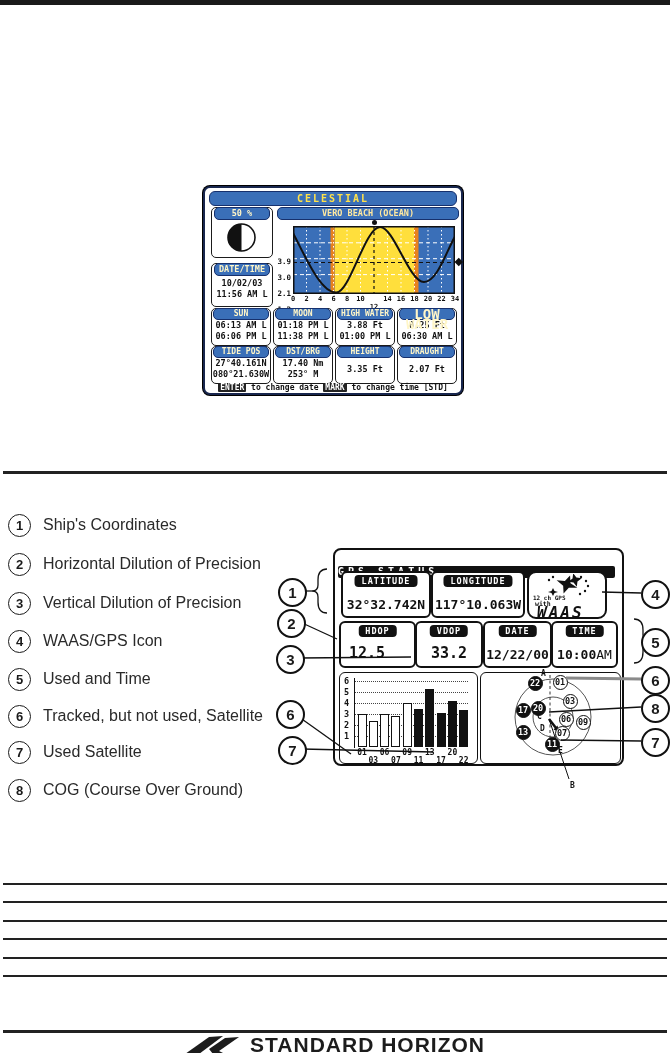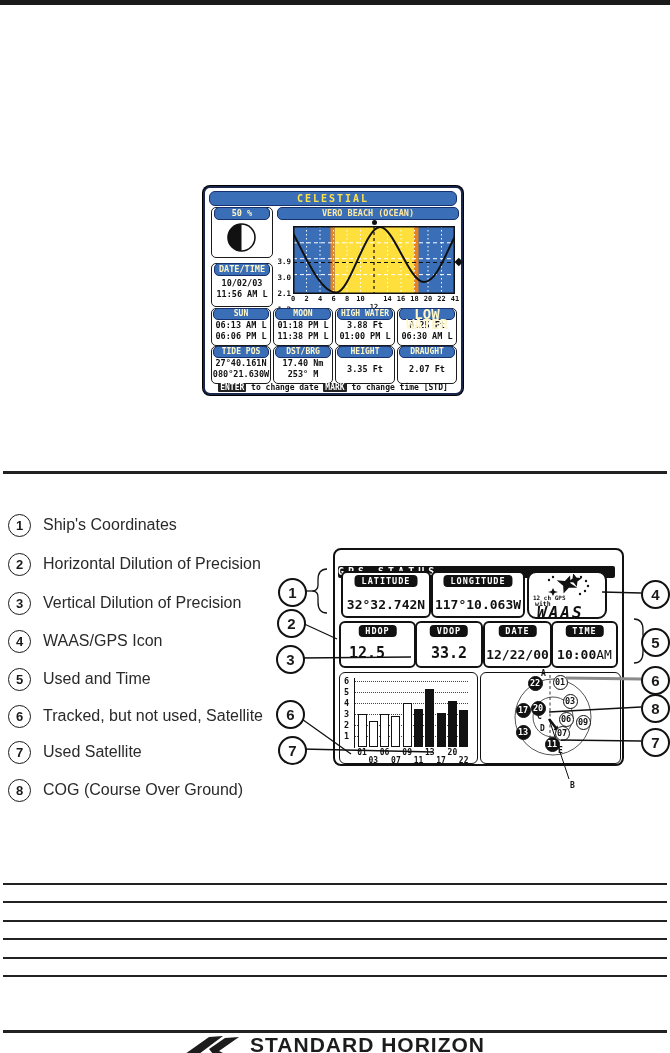--- a/index.html
+++ b/index.html
@@ -123,21 +123,21 @@
         <div class="gx" style="left: 27px; top: 0px;">4</div>
         <div class="gx" style="left: 40.5px; top: 0px;">6</div>
         <div class="gx" style="left: 54px; top: 0px;">8</div>
         <div class="gx" style="left: 67.5px; top: 0px;">10</div>
         <div class="gx" style="left: 81px; top: 0px; margin-top: 8px;">12</div>
         <div class="gx" style="left: 94.5px; top: 0px;">14</div>
         <div class="gx" style="left: 108px; top: 0px;">16</div>
         <div class="gx" style="left: 121.5px; top: 0px;">18</div>
         <div class="gx" style="left: 135px; top: 0px;">20</div>
         <div class="gx" style="left: 148.5px; top: 0px;">22</div>
-        <div class="gx" style="left: 162px; top: 0px;">41</div>
+        <div class="gx" style="left: 162px; top: 0px;">34</div>
       </div>
 
     <div class="cbox" style="left:6px;top:120px;width:58px;height:36px;">
       <div class="bluepill" style="left:1px;top:-1px;width:54px;height:10px;line-height:10px;font-size:8px;">SUN</div>
       <div class="cval" style="margin-top:11px;text-align:center;">06:13 AM L</div>
       <div class="cval">06:06 PM L</div>
     </div>
     <div class="cbox" style="left:68px;top:120px;width:58px;height:36px;">
       <div class="bluepill" style="left:1px;top:-1px;width:54px;height:10px;line-height:10px;font-size:8px;">MOON</div>
       <div class="cval" style="margin-top:11px;">01:18 PM L</div>

